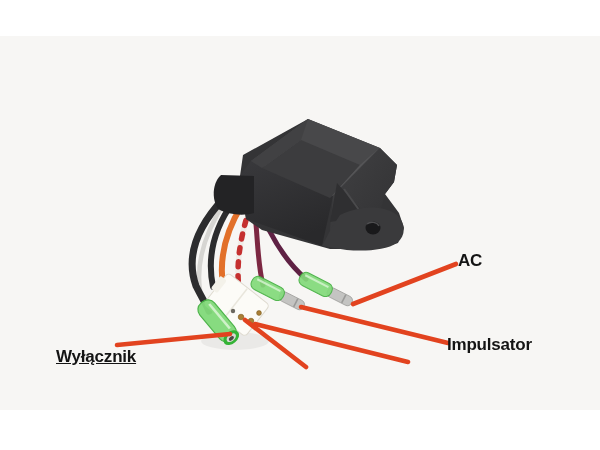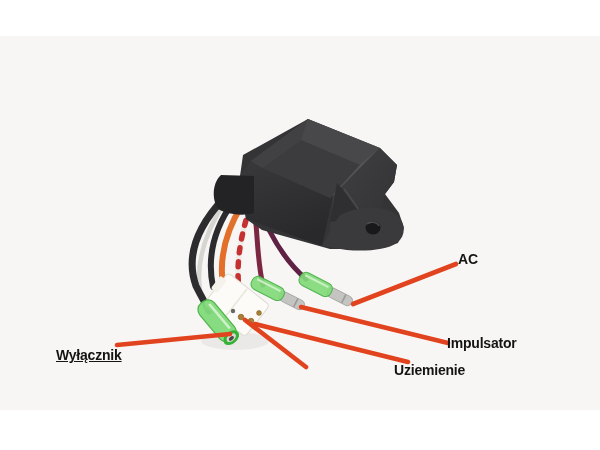--- a/index.html
+++ b/index.html
@@ -7,21 +7,21 @@
     position:relative;
     width:600px;height:450px;
     background:#ffffff;
     overflow:hidden;
     font-family:"Liberation Sans",sans-serif;
   }
   .photo-band{position:absolute;left:0;top:0;width:600px;height:450px;}
   .ann-label{
     position:absolute;
     font-weight:700;
-    font-size:14px;
+    font-size:17px;
     letter-spacing:-0.2px;
     color:#141414;
     white-space:nowrap;
     line-height:1.1;
   }
   .label-ac{left:458px;top:252px;}
   .label-impulsator{left:447px;top:336px;}
   .label-uziemienie{left:394px;top:363px;}
   .label-cewka{left:277px;top:366px;}
   .label-wylacznik{left:56px;top:348px;text-decoration:underline;}
@@ -122,15 +122,14 @@
       <line class="ann-line" x1="117" y1="345" x2="230" y2="334"></line>
       <line class="ann-line" x1="245" y1="320" x2="306" y2="367"></line>
       <line class="ann-line" x1="255" y1="324" x2="408" y2="362"></line>
       <line class="ann-line" x1="301" y1="307" x2="448" y2="343"></line>
       <line class="ann-line" x1="353" y1="304" x2="456" y2="264"></line>
     </g>
   </svg>
 
   <div class="ann-label label-ac" style="color: rgb(20, 20, 20);">AC</div>
   <div class="ann-label label-impulsator" style="color: rgb(20, 20, 20);">Impulsator</div>
-  <div class="ann-label label-uziemienie" style="color: rgb(20, 20, 20);">Uziemienie</div>
   <div class="ann-label label-wylacznik" style="color: rgb(20, 20, 20);">Wyłącznik</div>
 </div>
 
 </body></html>

